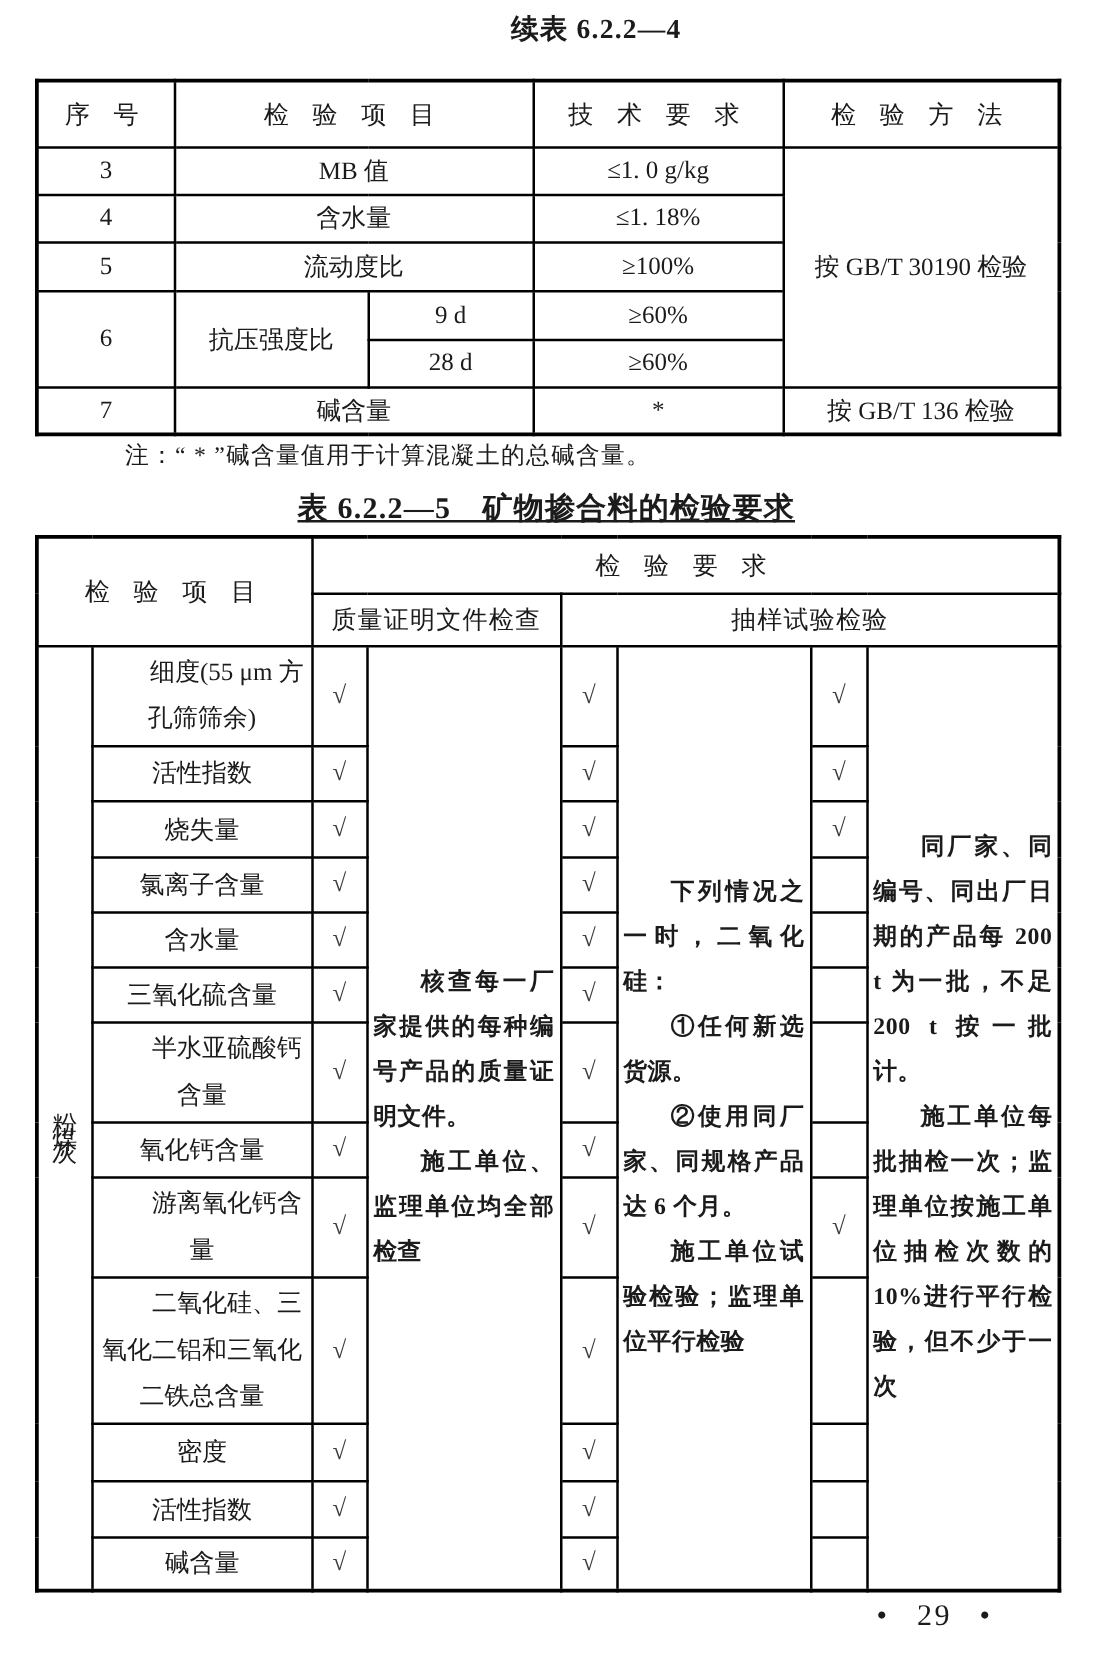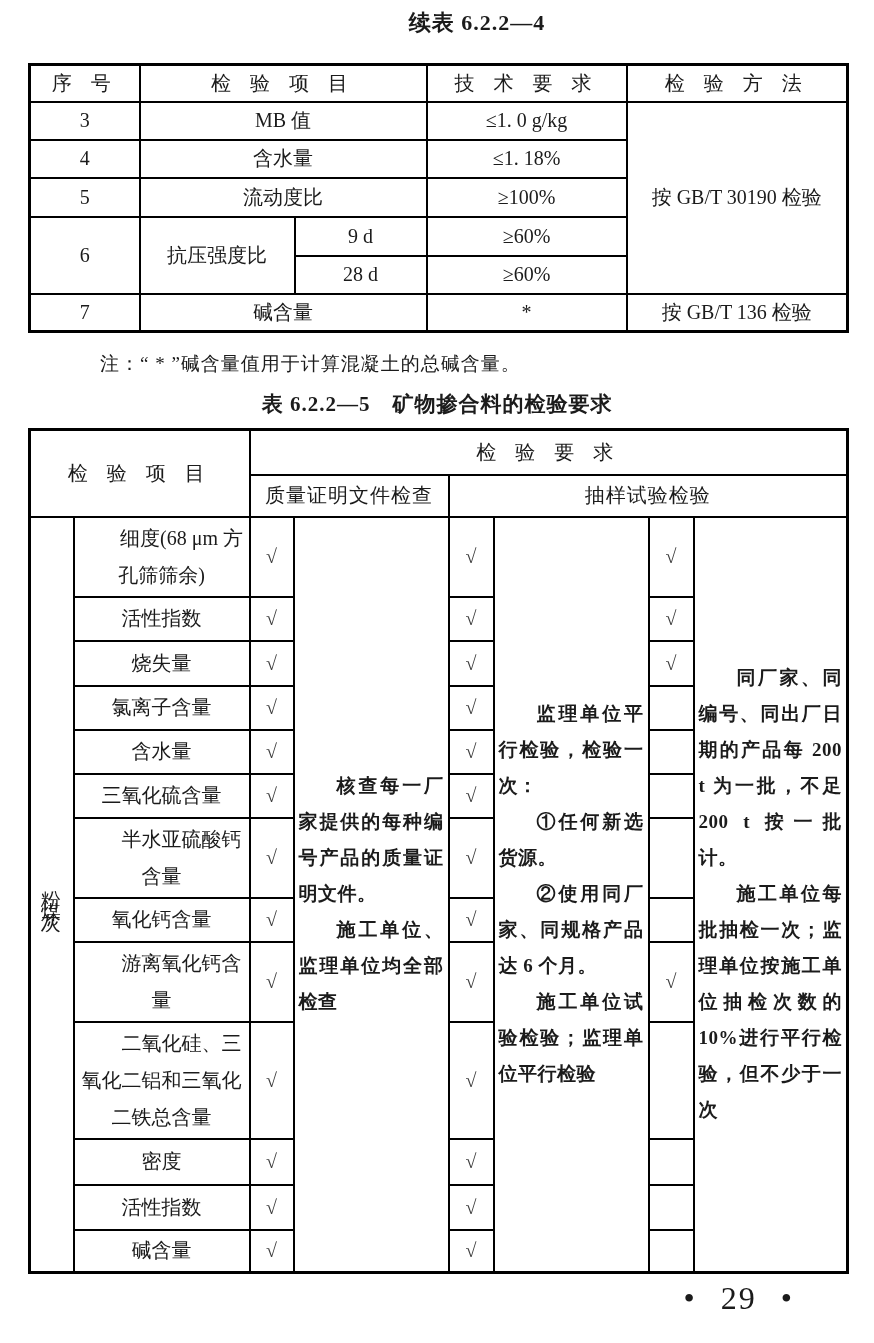--- a/index.html
+++ b/index.html
@@ -4,58 +4,58 @@
 <style>
   html,body{margin:0;padding:0;}
   body{
     width:874px;height:1343px;background:#ffffff;position:relative;
     font-family:"Liberation Serif","DejaVu Serif",serif;color:#1b1b1b;
     overflow:hidden;
   }
   .title{position:absolute;left:0;width:874px;text-align:center;
     font-weight:700;font-size:22px;letter-spacing:1px;}
   #title1{top:8px;margin-left:40px;}
-  #title2{top:390px;font-size:21px;}
+  #title2{top:390px;font-size:24px;text-decoration:underline;}
   table.t{border-collapse:collapse;table-layout:fixed;position:absolute;
     background:#fff;}
   table.t td{border:2px solid #000;text-align:center;vertical-align:middle;
     font-size:20px;padding:2px 4px;overflow:hidden;}
   table.t{border:3px solid #000;}
   #t1{left:28px;top:63px;width:818px;}
   #t2{left:28px;top:428px;width:818px;}
   .hdr td{font-size:20px;letter-spacing:0.35em;}
   .hdr2 td{font-size:20px;letter-spacing:0.05em;}
   #note{position:absolute;left:100px;top:351px;font-size:19px;letter-spacing:1px;text-align:right;}
   .item{font-size:19px;}
   .ml{text-align:justify;text-indent:2em;line-height:37px;padding:2px 6px;}
   .chk{font-size:21px;color:#3d3d3d;font-weight:400;}
   .ptxt{padding:4px 7px;font-weight:bold;}
   .ptxt p{margin:0;text-indent:2em;text-align:justify;font-size:19px;
     line-height:36px;letter-spacing:0.5px;}
   .vertcell{padding:0;}
   .vtext{writing-mode:vertical-rl;letter-spacing:12px;font-size:20px;
     display:inline-block;}
-  #pagenum{position:absolute;top:1280px;right:80px;font-size:32px;
+  #pagenum{position:absolute;top:1280px;right:80px;font-size:24px;
     word-spacing:14px;letter-spacing:2px;}
 </style>
 </head>
 <body>
 
 <div id="title1" class="title">续表 6.2.2—4</div>
 
 <table id="t1" class="t">
   <colgroup>
     <col style="width:110px">
       <col style="width:155px">
       <col style="width:132px">
     <col style="width:200px">
       <col style="width:221px">
   </colgroup>
   <tbody>
-      <tr class="hdr" style="height:37px">
+      <tr class="hdr" style="height:53px">
     <td>序 号</td>
     <td colspan="2">检 验 项 目</td>
     <td>技 术 要 求</td>
     <td>检 验 方 法</td>
   </tr>
   <tr style="height:38px">
     <td>3</td>
     <td colspan="2">MB 值</td>
     <td>≤1. 0 g/kg</td>
     <td rowspan="5">按 GB/T 30190 检验</td>
@@ -110,29 +110,29 @@
     <td colspan="6">检 验 要 求</td>
   </tr>
   <tr class="hdr2" style="height:42px">
     <td colspan="2">质量证明文件检查</td>
     <td colspan="4">抽样试验检验</td>
   </tr>
   <tr style="height:77px">
     <td rowspan="13" class="vertcell">
       <span class="vtext">粉煤灰</span>
     </td>
-    <td class="item ml">细度(68 μm 方孔筛筛余)</td>
+    <td class="item ml">细度(55 μm 方孔筛筛余)</td>
     <td class="chk">√</td>
     <td rowspan="13" class="ptxt">
       <p>核查每一厂家提供的每种编号产品的质量证明文件。</p>
       <p>施工单位、监理单位均全部检查</p>
     </td>
     <td class="chk">√</td>
     <td rowspan="13" class="ptxt">
-      <p>监理单位平行检验，检验一次：</p>
+      <p>下列情况之一时，二氧化硅：</p>
       <p>①任何新选货源。</p>
       <p>②使用同厂家、同规格产品达 6 个月。</p>
       <p>施工单位试验检验；监理单位平行检验</p>
     </td>
     <td class="chk">√</td>
     <td rowspan="13" class="ptxt">
       <p>同厂家、同编号、同出厂日期的产品每 200 t 为一批，不足 200 t 按一批计。</p>
       <p>施工单位每批抽检一次；监理单位按施工单位抽检次数的 10%进行平行检验，但不少于一次</p>
     </td>
   </tr>

